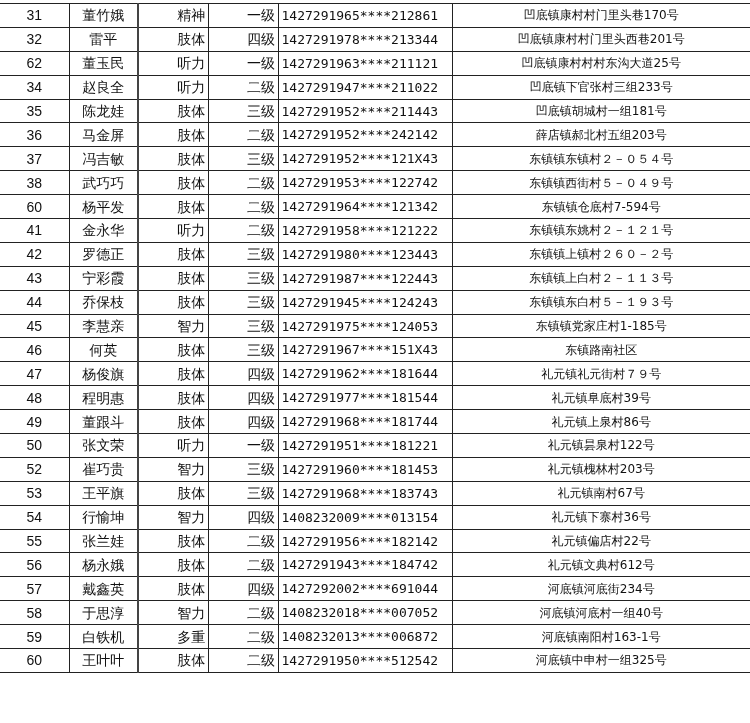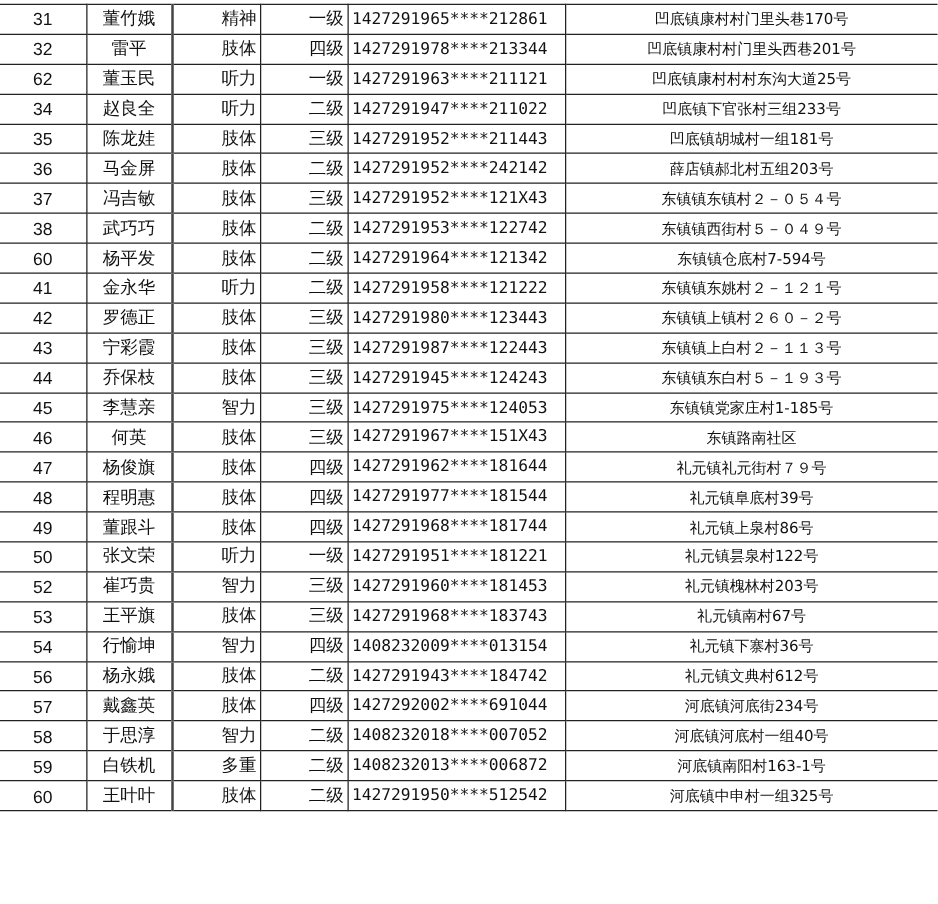--- a/index.html
+++ b/index.html
@@ -203,20 +203,28 @@
   </tr>
         <tr>
     <td class="c-no">54</td>
     <td class="c-name">行愉坤</td>
     <td class="c-type">智力</td>
     <td class="c-level">四级</td>
     <td class="c-id">1408232009****013154</td>
     <td class="c-addr">礼元镇下寨村36号</td>
   </tr>
         <tr>
+    <td class="c-no">55</td>
+    <td class="c-name">张兰娃</td>
+    <td class="c-type">肢体</td>
+    <td class="c-level">二级</td>
+    <td class="c-id">1427291956****182142</td>
+    <td class="c-addr">礼元镇偏店村22号</td>
+  </tr>
+        <tr>
     <td class="c-no">56</td>
     <td class="c-name">杨永娥</td>
     <td class="c-type">肢体</td>
     <td class="c-level">二级</td>
     <td class="c-id">1427291943****184742</td>
     <td class="c-addr">礼元镇文典村612号</td>
   </tr>
         <tr>
     <td class="c-no">57</td>
     <td class="c-name">戴鑫英</td>

